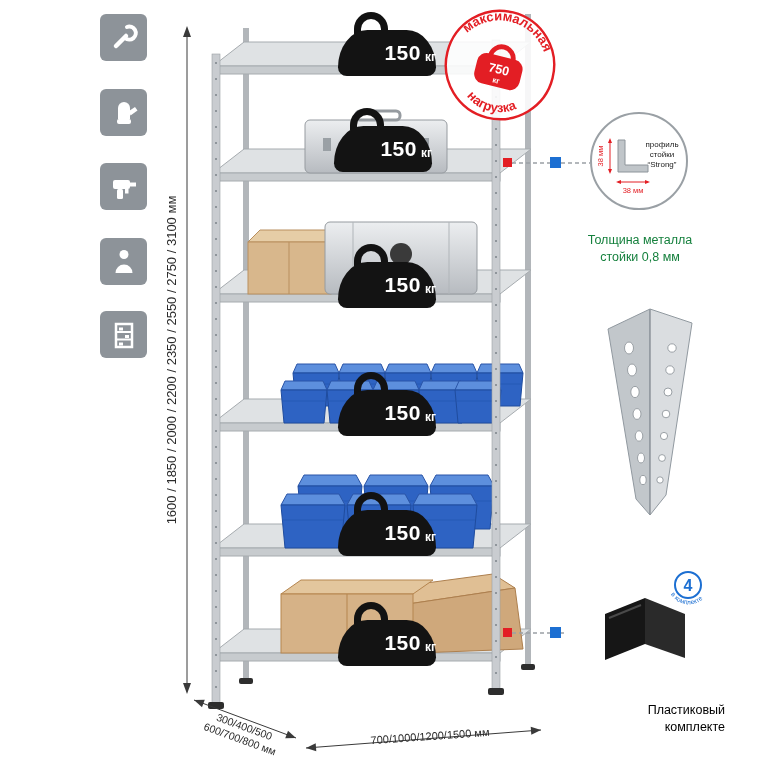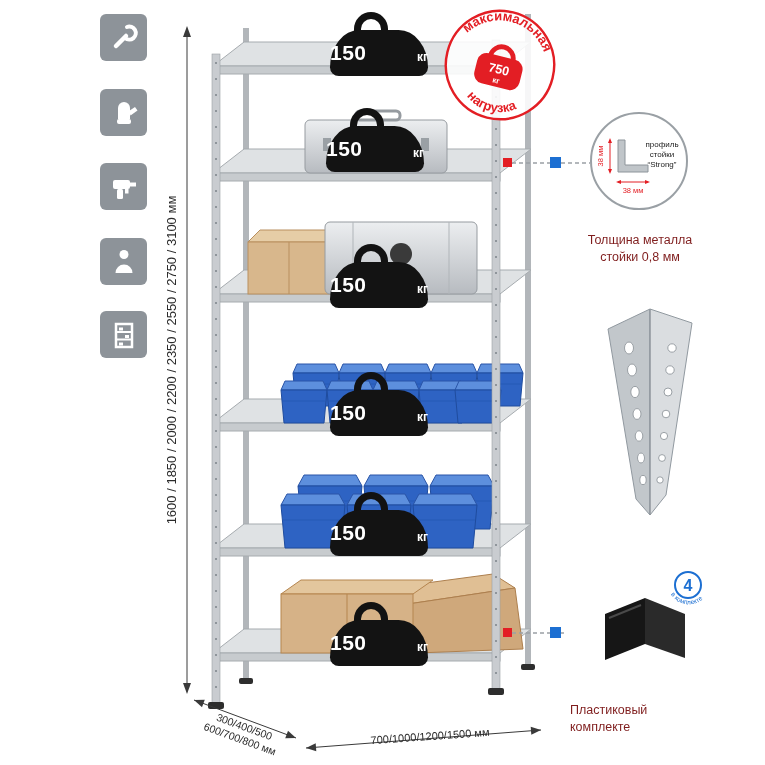--- a/index.html
+++ b/index.html
@@ -9,41 +9,41 @@
   
   .icon-tile { position:absolute; left:100px; width:47px; height:47px;
                background:#8d9399; border-radius:6px;
                display:flex; align-items:center; justify-content:center; }
 
   
   .kettlebell { position:absolute; width:98px; height:64px; }
   .kb-handle { position:absolute; top:0; left:50%; transform:translateX(-50%);
                width:34px; height:22px; border:7px solid #121212; border-bottom:none;
                border-radius:17px 17px 0 0; box-sizing:border-box; }
-  .kb-body { position:absolute; bottom:0; left:8px; width:100%; height:46px; background:#131313;
+  .kb-body { position:absolute; bottom:0; left:16px; width:100%; height:46px; background:#131313;
              border-radius:30px 30px 9px 9px / 38px 38px 9px 9px;
-             display:flex; align-items:center; justify-content:space-between; gap:4px; color:#fff; }
+             display:flex; align-items:center; justify-content:flex-end; gap:4px; color:#fff; }
   .kb-val { font-size:21px; font-weight:bold; letter-spacing:.5px; }
   .kb-unit { font-size:12px; font-weight:bold; margin-top:7px; }
 
   
   .height-label { position:absolute; left:-173px; top:352px; width:690px; height:16px;
                   transform:rotate(-90deg); text-align:center; font-size:13px; color:#2a2a2a; }
   .depth-label { position:absolute; left:177px; top:720px; width:130px; transform:rotate(20deg);
                  text-align:center; font-size:10.5px; color:#2a2a2a; line-height:1.25; }
   .width-label { position:absolute; left:330px; top:730px; width:200px; transform:rotate(-4deg);
                  text-align:center; font-size:11px; color:#2a2a2a; }
 
   
   .profile-circle { position:absolute; left:590px; top:112px; width:98px; height:98px;
                     border:2px solid #9aa0a5; border-radius:50%; background:#fff; box-sizing:border-box; }
   .thickness-caption { position:absolute; left:565px; top:232px; width:150px; text-align:center;
-                       font-size:12.5px; color:#7f1d1d; line-height:1.35; }
-  .foot-caption { position:absolute; left:570px; top:702px; width:155px; text-align:left;
-                  font-size:12.5px; color:#7f1d1d; line-height:1.35; }
+                       font-size:12.5px; color:#15803d; line-height:1.35; }
+  .foot-caption { position:absolute; left:570px; top:702px; width:155px; text-align:right;
+                  font-size:12.5px; color:#000000; line-height:1.35; }
 
   .stamp { position:absolute; left:441px; top:6px; width:118px; height:118px; transform:rotate(14deg); }
   .abs { position:absolute; }
 </style>
 </head>
 <body>
 
 <div class="page">
 
   <div class="icon-tile" style="top:14px">

